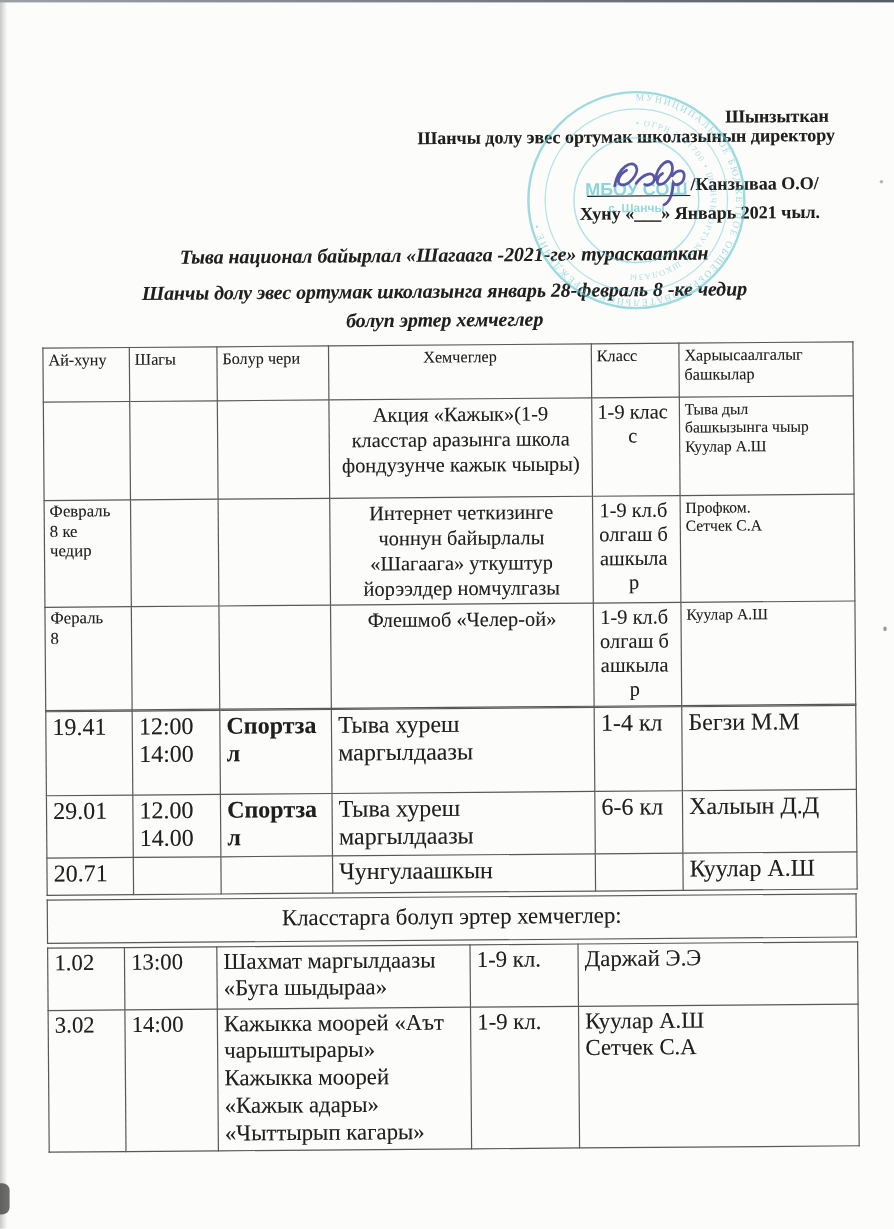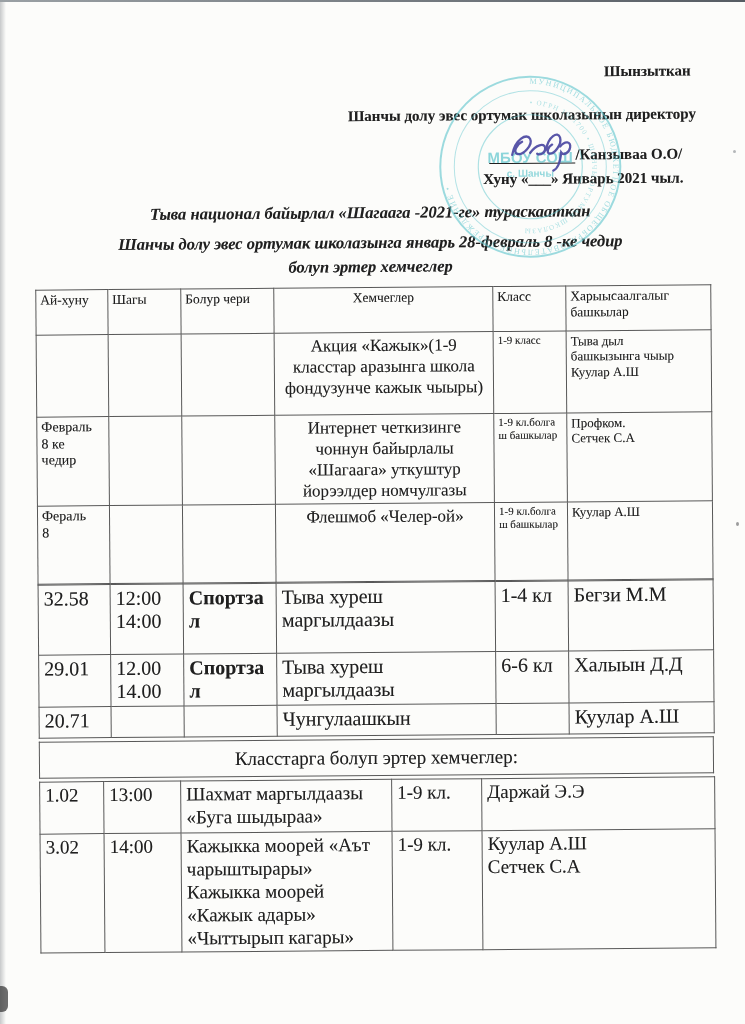--- a/index.html
+++ b/index.html
@@ -16,21 +16,21 @@
     background:linear-gradient(to right,#c7c9ca,rgba(250,250,250,0));z-index:4;}
   .scan-blob{position:absolute;left:0;top:986px;width:8px;height:26px;
     background:#3c3c3c;border-radius:0 6px 6px 0;opacity:.75;z-index:4;}
   .speck1{position:absolute;left:733px;top:150px;width:3px;height:3px;background:#b4b7b9;border-radius:50%;}
   .speck2{position:absolute;left:736px;top:522px;width:3px;height:4px;background:#9c9c9c;border-radius:50%;}
   
   .doc{position:absolute;inset:0;transform:rotate(-0.45deg);transform-origin:50% 50%;z-index:2;}
   .txt{text-shadow:0 0 .5px rgba(70,70,70,.45);}
   
   .appr{position:absolute;font-weight:bold;font-size:15px;white-space:nowrap;}
-  .appr-1{top:65px;right:51px;}
+  .appr-1{top:92px;right:51px;}
   .appr-2{top:108px;right:46px;}
   .sigrow{position:absolute;top:148px;right:60px;font-weight:bold;font-size:15px;}
   .sigline{display:inline-block;width:86px;border-bottom:1.6px solid #1f1f1f;height:14px;vertical-align:bottom;}
   .dateline{position:absolute;top:172px;right:59px;font-weight:bold;font-size:15px;}
   .sig-svg{position:absolute;top:126px;right:148px;width:92px;height:48px;z-index:3;}
   
   .title{position:absolute;left:40px;width:665px;text-align:center;
     font-weight:bold;font-style:italic;font-size:16.5px;}
   .title-1{top:203px;}
   .title-2{top:233px;}
@@ -38,21 +38,21 @@
   
   .stamp{position:absolute;left:437px;top:72px;width:192px;height:192px;opacity:.78;z-index:1;}
   
   .tblwrap{position:absolute;left:37px;top:287px;width:676px;}
   table{border-collapse:collapse;table-layout:fixed;width:675px;}
   td{border:1px solid #585858;vertical-align:top;padding:2px 4px;
      white-space:pre-line;overflow:hidden;font-size:13px;line-height:1.18;}
   .tA .hd td{font-size:13.5px;height:40px;}
   .tA td.c-event{text-align:center;font-size:17px;line-height:1.24;}
   .tA td.c-date{font-size:14px;}
-  .tA td.c-class{word-break:break-all;padding-right:9px;font-size:11px;}
+  .tA td.c-class{word-break:break-all;padding-right:9px;font-size:17px;text-align:center;}
   .r0{height:82px;} .r1{height:88px;} .r2{height:78px;}
   .tB td{font-size:20px;line-height:1.15;padding:2px 5px;}
   .tB td.c-place{word-break:break-all;font-weight:bold;}
   .b0{height:70px;} .b1{height:52px;} .b2{height:31px;}
   .tSec{margin-top:3px;}
   .tSec td{font-size:19px;text-align:center;vertical-align:middle;height:31px;}
   .tC{margin-top:3px;}
   .tC td{font-size:19px;line-height:1.2;padding:2px 5px;}
   .c0{height:52px;} .c1{height:106px;}
 </style>
@@ -162,21 +162,21 @@
       <colgroup>
           <col style="width:72px">
           <col style="width:73px">
           <col style="width:93px">
           <col style="width:219px">
           <col style="width:73px">
           <col style="width:145px">
         </colgroup>
       <tbody>
           <tr class="b0">
-        <td class="txt">32.58</td>
+        <td class="txt">19.41</td>
         <td class="txt">12:00
 14:00</td>
         <td class="c-place txt">Спортзал</td>
         <td class="txt">Тыва хуреш маргылдаазы</td>
         <td class="txt">1-4 кл</td>
         <td class="txt">Бегзи М.М</td>
       </tr>
       <tr class="b1">
         <td class="txt">29.01</td>
         <td class="txt">12.00

